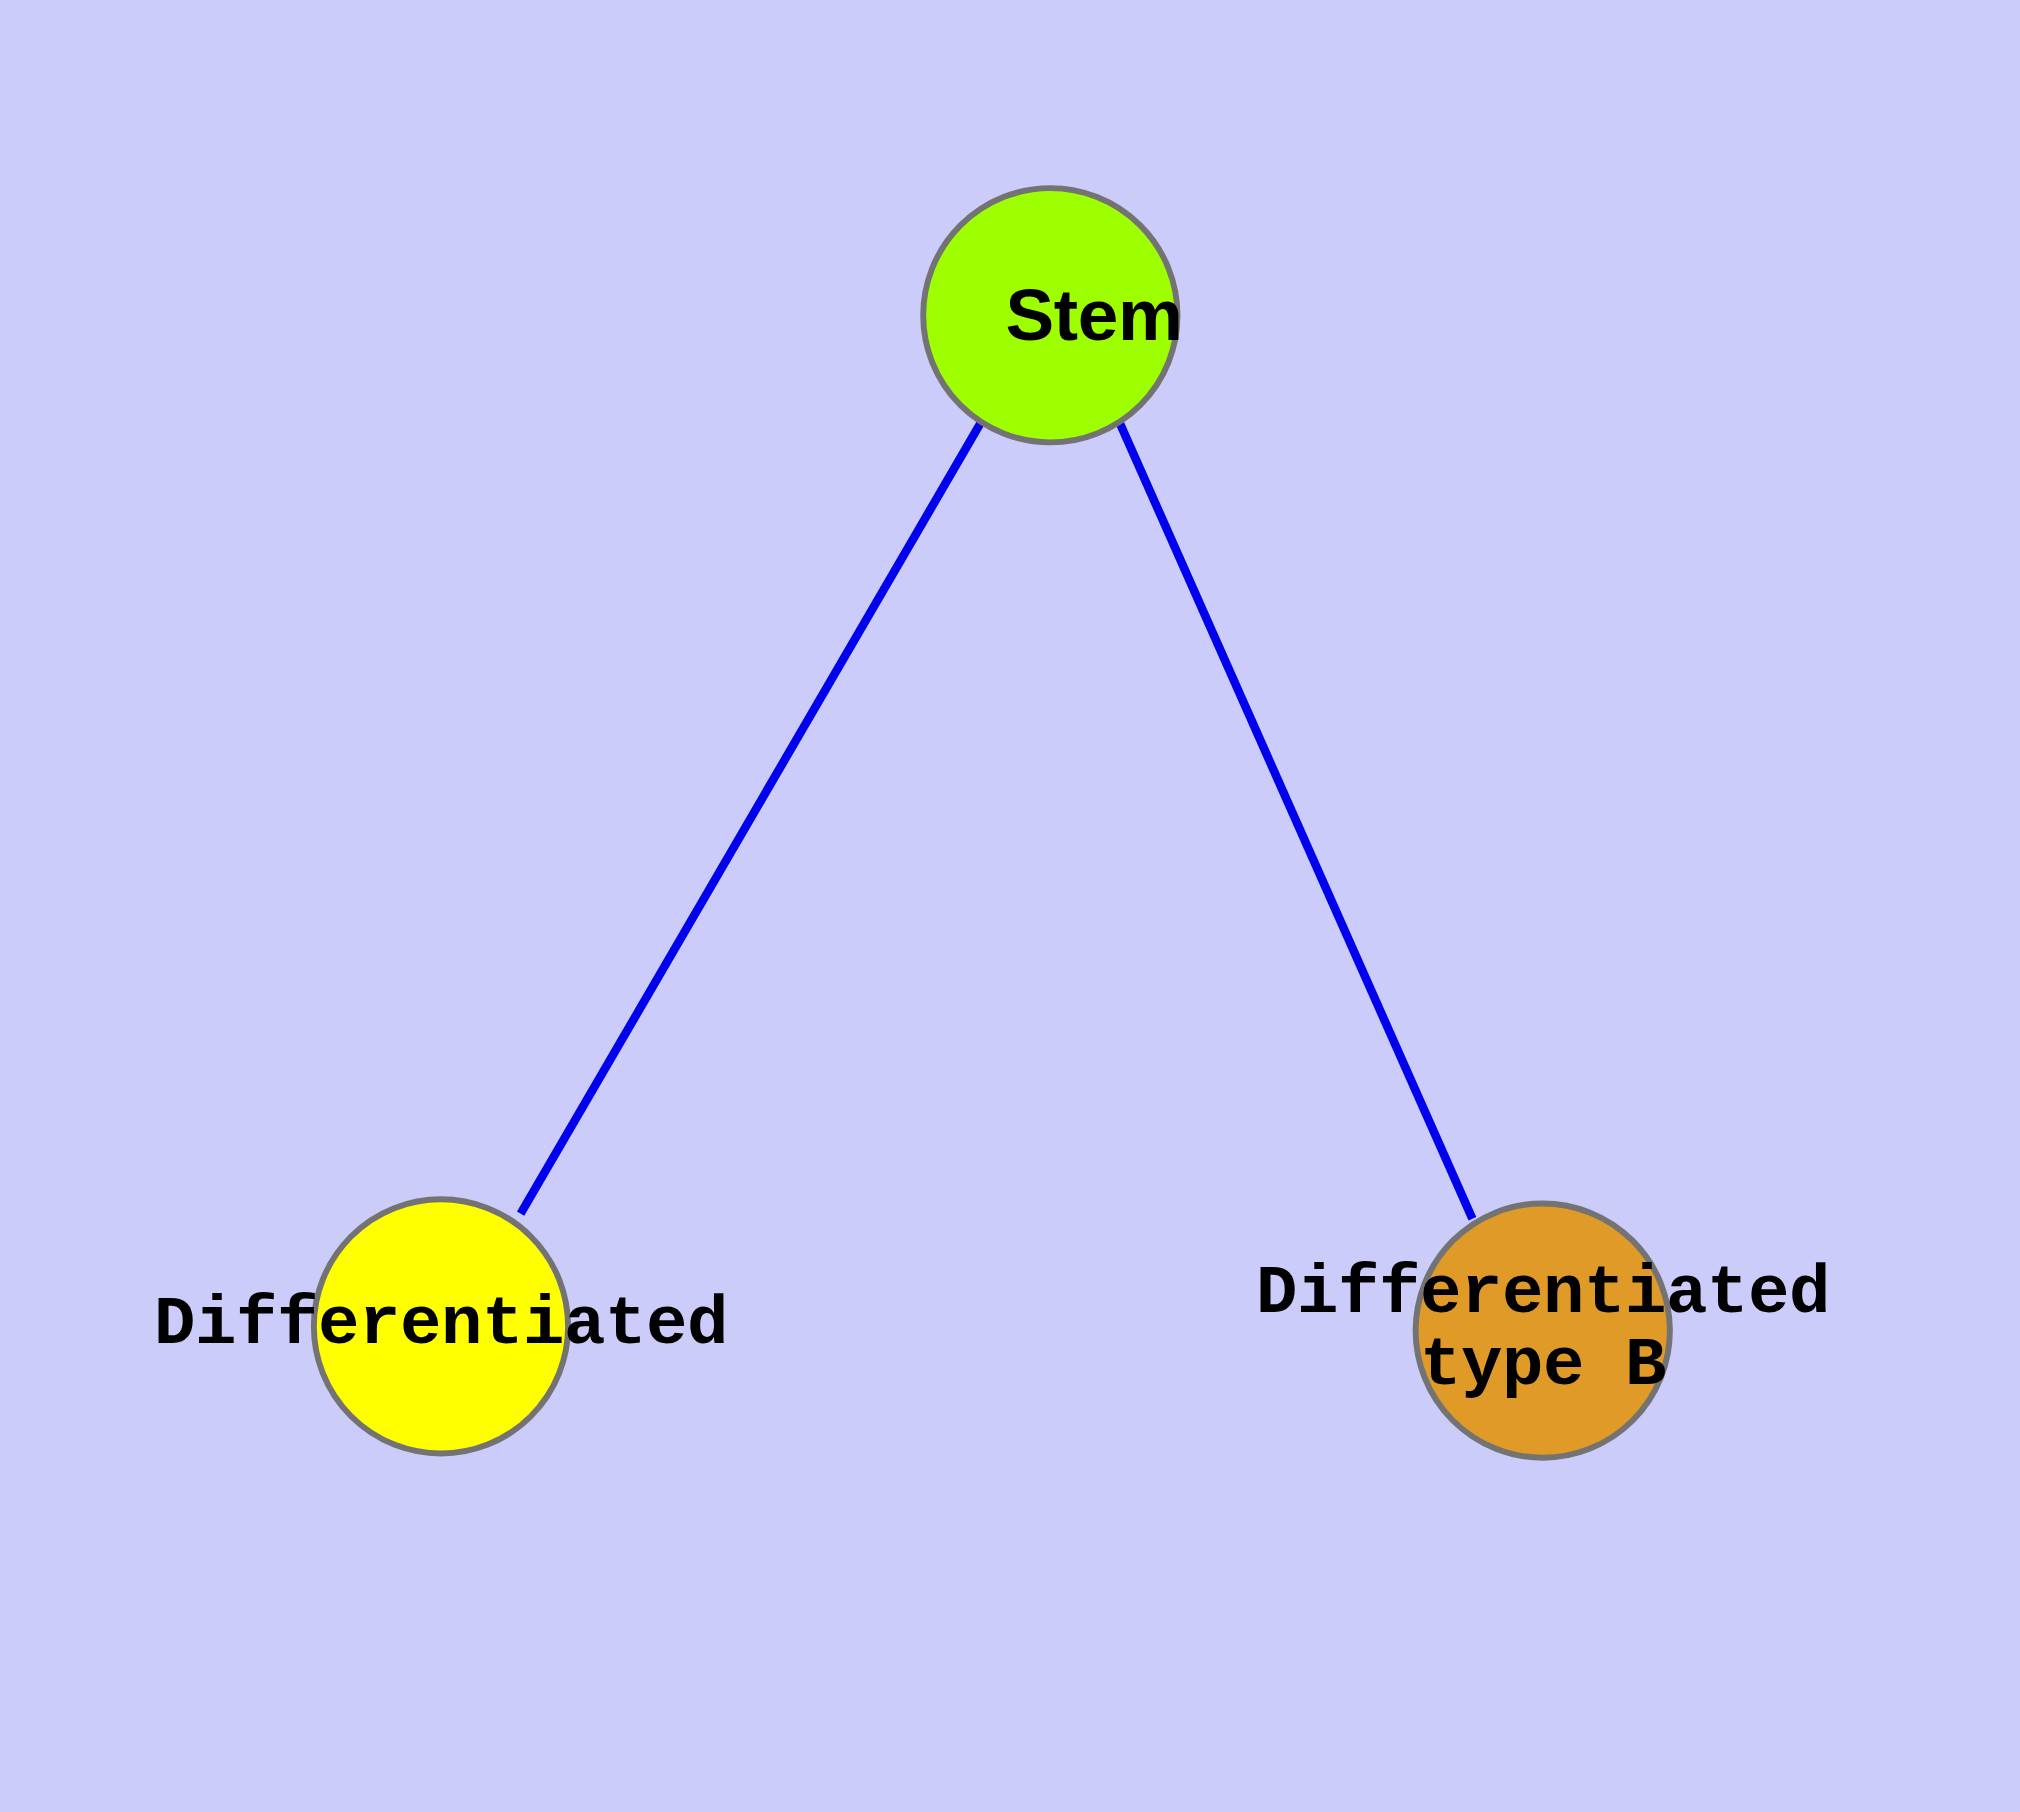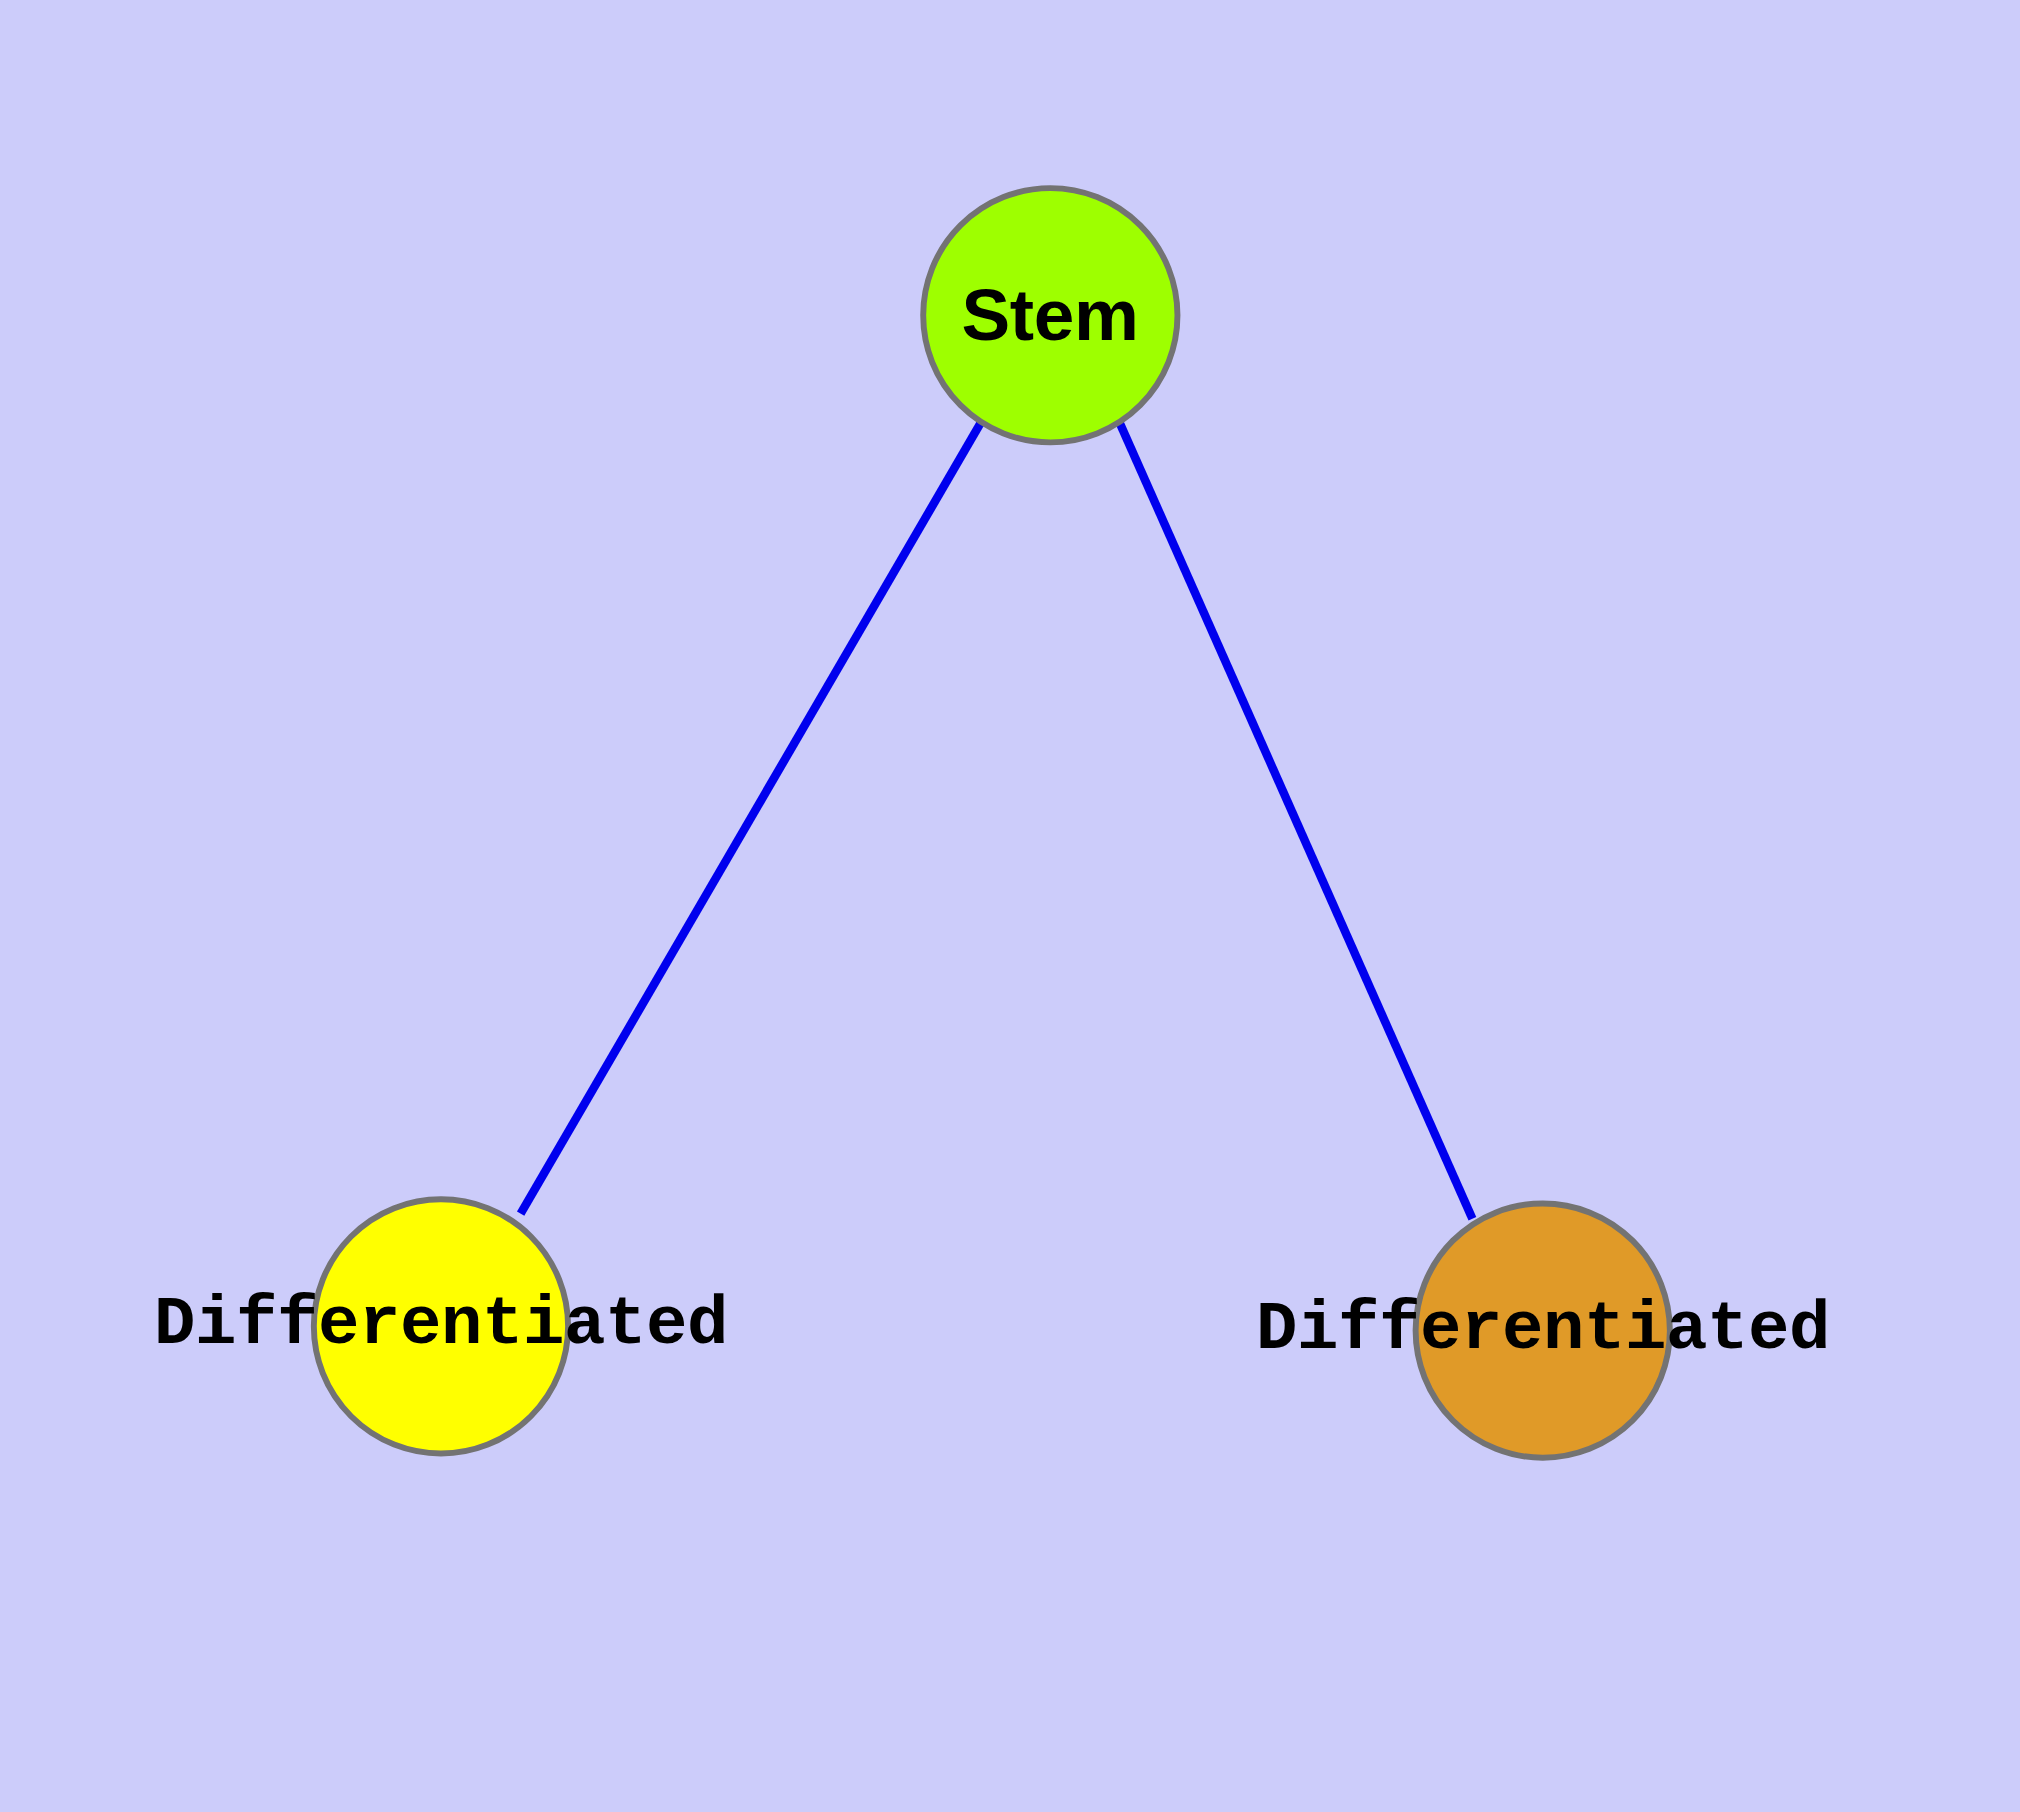--- a/index.html
+++ b/index.html
@@ -54,26 +54,27 @@
       <line id="edge-stem-b" x1="1320" y1="497" x2="1737" y2="1438" stroke="#0000ee" stroke-width="10" stroke-linecap="butt"></line>
     </g>
 
     <g>
       <circle id="node-stem" cx="1239" cy="372" r="150" fill="#9eff00" stroke="#737373" stroke-width="7"></circle>
       <circle id="node-diff-a" cx="520" cy="1565" r="150" fill="#ffff00" stroke="#737373" stroke-width="7"></circle>
       <circle id="node-diff-b" cx="1820" cy="1570" r="150" fill="#e09a28" stroke="#737373" stroke-width="7"></circle>
     </g>
   </svg>
 
-  <div id="label-stem" class="node-label" style="left: 1050px; top: 315px; transform: translate(-50%, -50%); color: rgb(0, 0, 0);">
+  <div id="label-stem" class="node-label" style="left: 1094px; top: 315px; transform: translate(-50%, -50%); color: rgb(0, 0, 0);">
     <div>Stem</div>
   </div>
 
   <div id="label-a" class="node-label" style="left: 441px; top: 1326px; transform: translate(-50%, -50%); color: rgb(0, 0, 0);">
     <div>Differentiated</div>
   </div>
 
   <div id="label-b" class="node-label" style="left: 1543px; top: 1331px; transform: translate(-50%, -50%); color: rgb(0, 0, 0);">
     <div>Differentiated</div>
+    <div>type B</div>
   </div>
 
 </div>
 
 
 </body></html>

